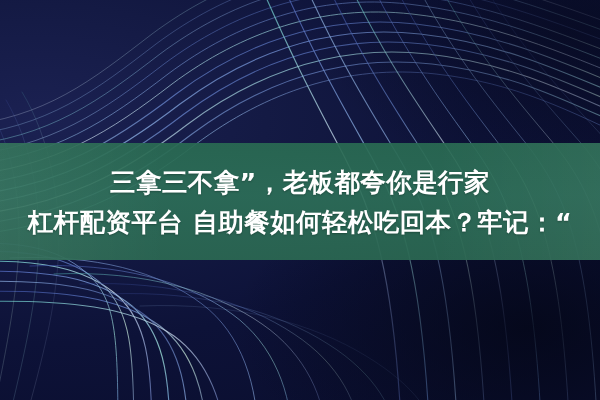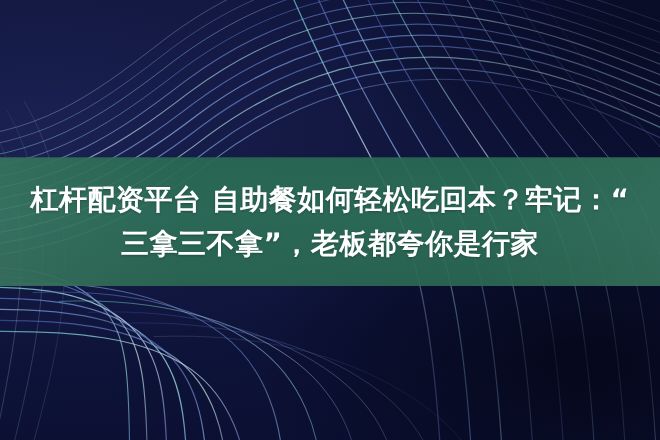--- a/index.html
+++ b/index.html
@@ -169,17 +169,17 @@
     </svg>
   </div>
 
   <div class="bg-vignette"></div>
 
   <div class="green-band">
     <div class="band-sheen"></div>
   </div>
 
   <div class="headline">
+    <span class="line">三拿三不拿”，老板都夸你是行家</span>
     <span class="line">杠杆配资平台 自助餐如何轻松吃回本？牢记：“</span>
-    <span class="line">三拿三不拿”，老板都夸你是行家</span>
   </div>
 
 </div>
 
 </body></html>

